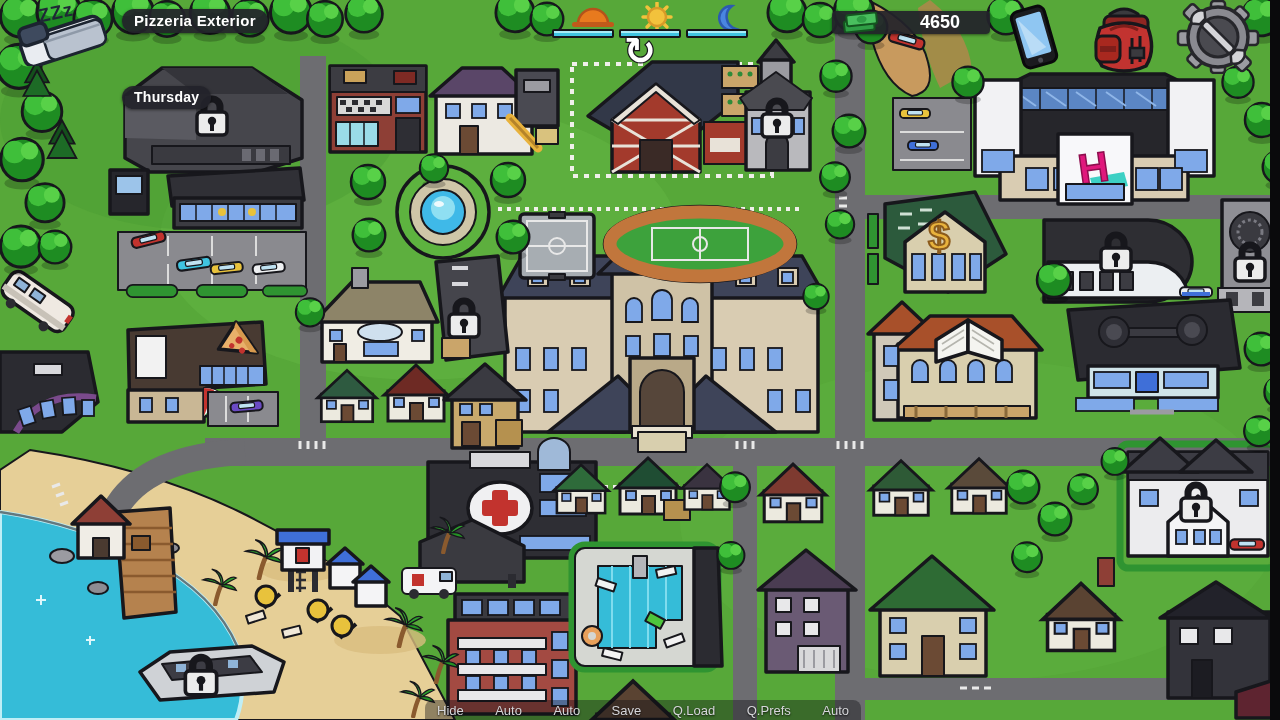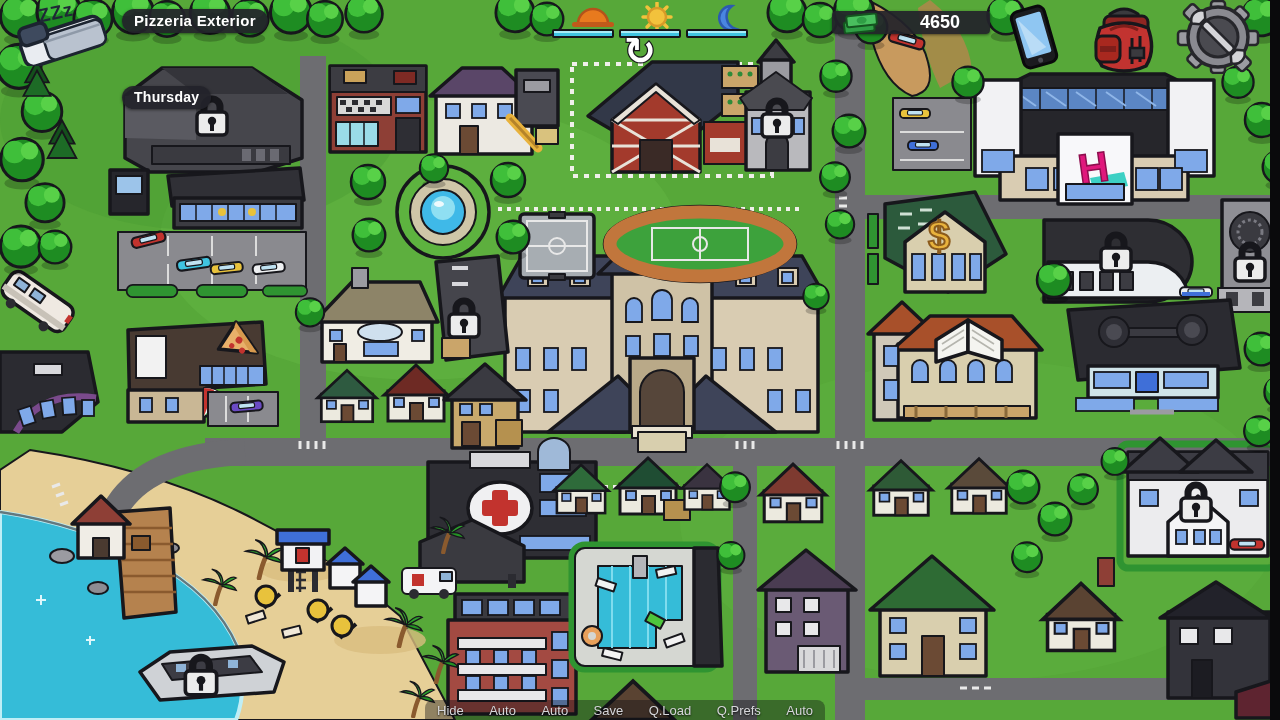--- a/index.html
+++ b/index.html
@@ -20,29 +20,29 @@
   .sleep{position:absolute;left:12px;top:2px;width:110px;height:76px;cursor:pointer;}
   .zzz{position:absolute;left:26px;top:0;font-weight:800;font-size:19px;
        color:#1f2836;transform:rotate(-12deg);letter-spacing:1px;}
   .timebar{position:absolute;left:552px;top:2px;width:206px;height:44px;}
   .seg-row{position:absolute;left:0;top:27px;display:flex;gap:5px;}
   .seg{width:62px;height:9px;border:2px solid #15151a;border-radius:2px;
        background:linear-gradient(#a9ecf7 0 45%,#41c4e0 45% 100%);}
   .refresh{position:absolute;left:616px;top:30px;width:48px;height:44px;border:0;
        background:transparent;padding:0;cursor:pointer;}
   .money{position:absolute;left:832px;top:11px;width:158px;height:23px;
-       background:rgba(34,34,42,.93);border-radius:4px;display:flex;align-items:flex-end;
+       background:rgba(34,34,42,.93);border-radius:4px;display:flex;align-items:center;
        padding:0 10px;box-shadow:0 1px 3px rgba(0,0,0,.5);}
   .money .amt{flex:1;text-align:right;color:#fff;font-weight:bold;font-size:18px;
        padding-right:20px;line-height:23px;}
   .icon-btn{position:absolute;border:0;background:transparent;padding:0;cursor:pointer;}
   .phone-btn{left:1000px;top:4px;width:68px;height:66px;}
   .backpack-btn{left:1080px;top:0;width:88px;height:76px;}
   .settings-btn{left:1172px;top:0;width:92px;height:74px;}
-  .quickmenu{position:absolute;left:425px;bottom:0;width:400px;height:20px;
+  .quickmenu{position:absolute;left:425px;bottom:0;width:436px;height:20px;
        background:rgba(16,16,20,.40);border-radius:8px 8px 0 0;display:flex;
        align-items:center;justify-content:space-between;padding:0 12px;}
   .quickmenu span{color:#d6d6da;font-size:13px;text-shadow:0 1px 2px rgba(0,0,0,.8);
        cursor:pointer;white-space:nowrap;}
 </style>
 </head>
 <body>
 
 <div class="stage">
 

